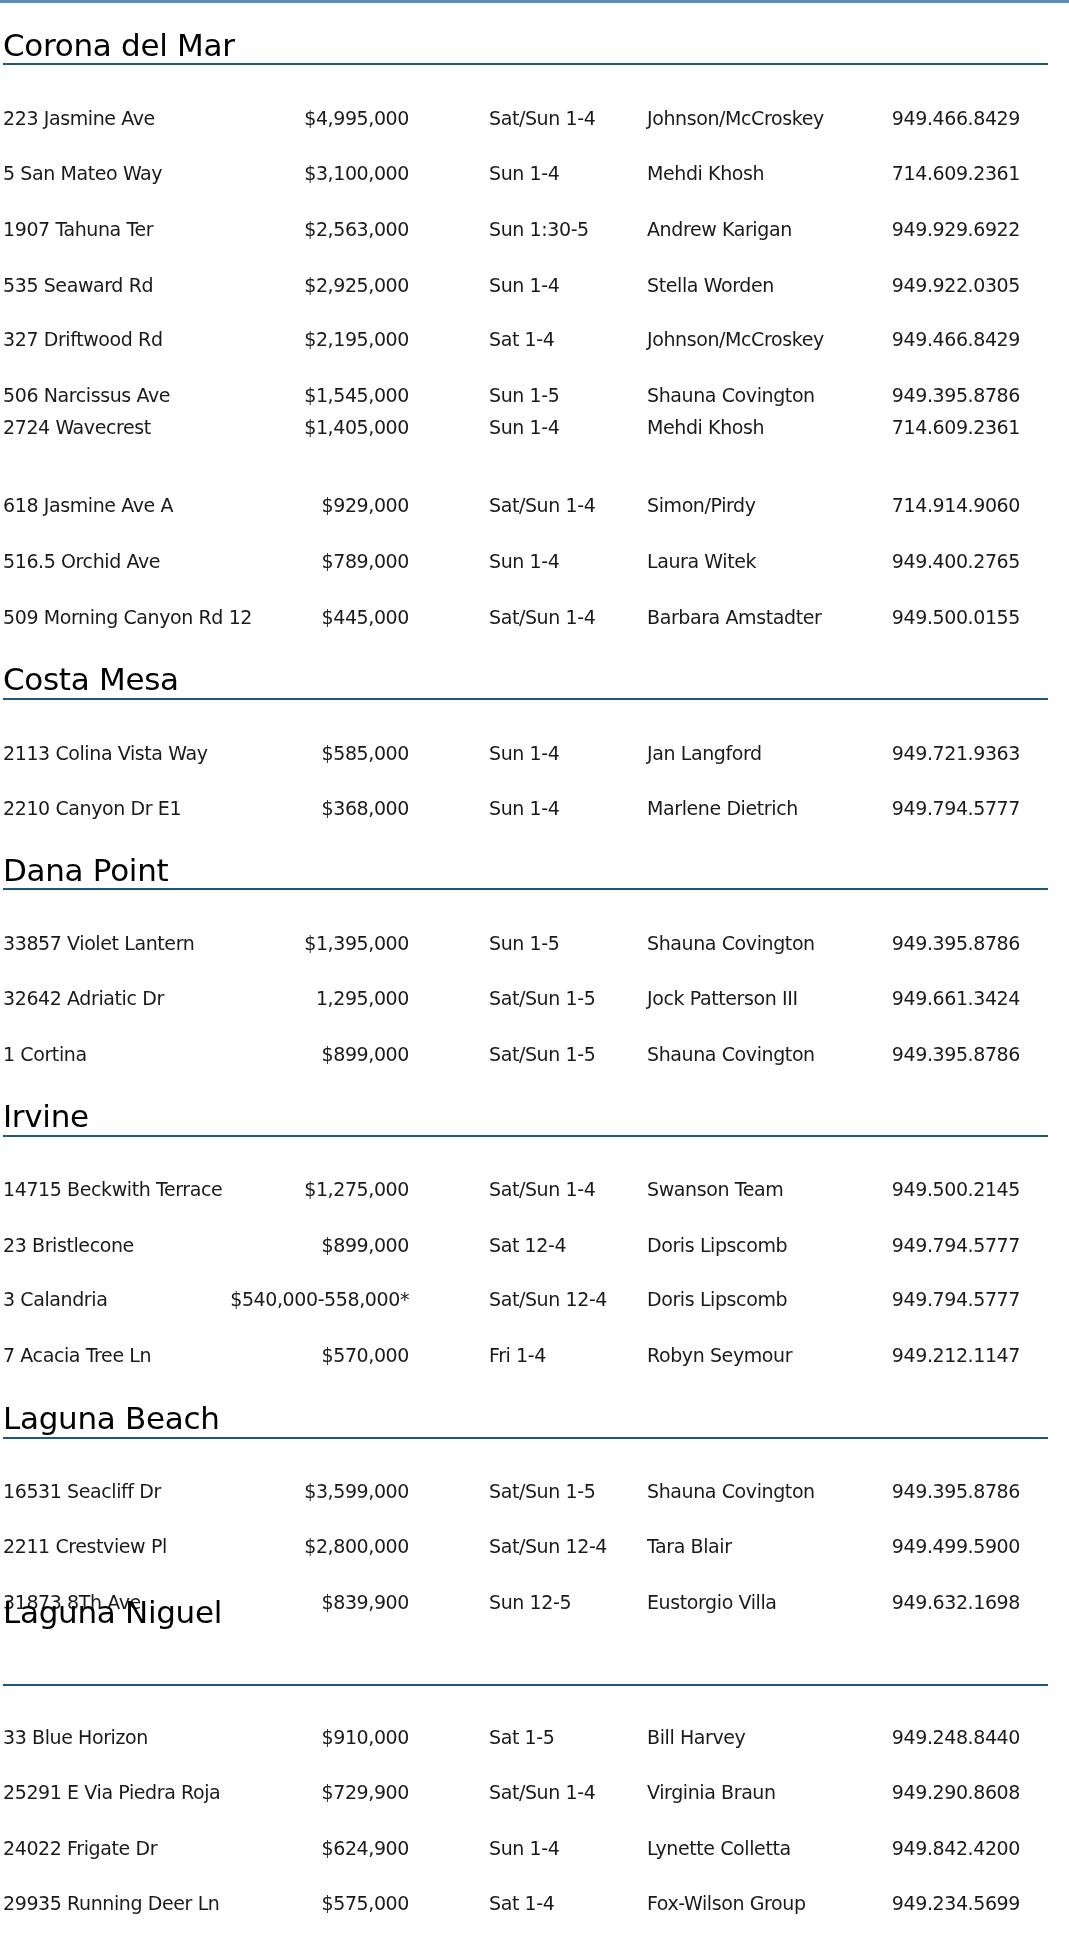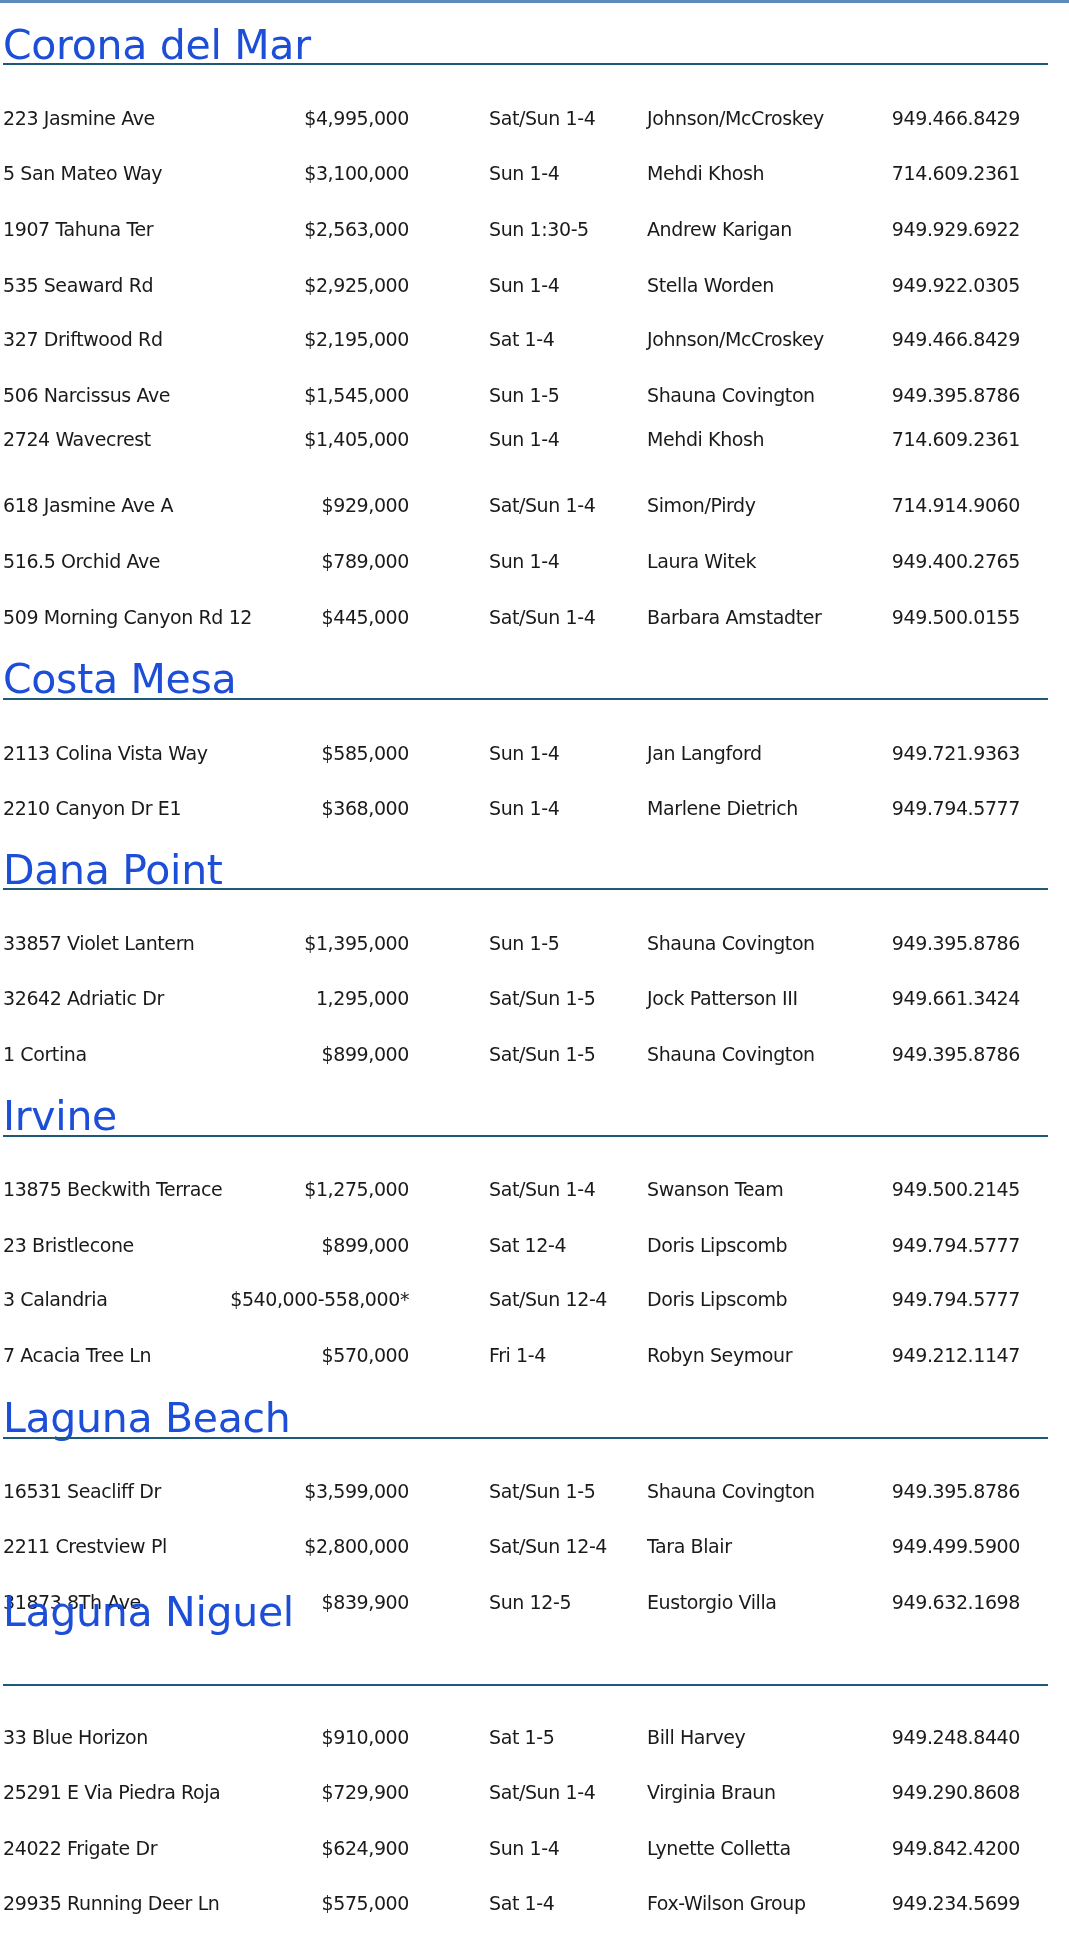--- a/index.html
+++ b/index.html
@@ -1,20 +1,20 @@
 <!DOCTYPE html>
 <html><head>
 <meta charset="utf-8">
 <style>
   html, body { margin: 0; padding: 0; background: #ffffff; }
   body { width: 1069px; height: 1942px; position: relative; overflow: hidden;
          font-family: "DejaVu Sans", sans-serif; color: #1a1a1a; }
   .top-bar { position: absolute; left: 0; top: 0; width: 1069px; height: 3px; background: #5b8db8; }
-  .heading { position: absolute; left: 3px; font-size: 41px; line-height: 40px; height: 40px;
-             color: #1d4ed8; letter-spacing: -0.3px; white-space: nowrap; }
+  .heading { position: absolute; left: 3px; font-size: 31px; line-height: 40px; height: 40px;
+             color: #000000; letter-spacing: -0.3px; white-space: nowrap; }
   .rule { position: absolute; left: 3px; width: 1045px; height: 2px; background: #1d5a79; }
   .row { position: absolute; left: 0; width: 1041px; height: 30px; font-size: 19px; line-height: 30px; }
   .row span { position: absolute; top: 0; white-space: nowrap; letter-spacing: -0.4px; }
   .c-addr { left: 3px; }
   .c-price { right: 632px; text-align: left; }
   .c-time { left: 477px; margin-left: 12px; }
   .c-agent { left: 647px; }
   .c-phone { right: 21px; text-align: left; }
 </style>
 </head>
@@ -59,21 +59,21 @@
     <span class="c-agent">Johnson/McCroskey</span>
     <span class="c-phone">949.466.8429</span>
   </div>
 <div class="row" style="top:380px">
     <span class="c-addr">506 Narcissus Ave</span>
     <span class="c-price">$1,545,000</span>
     <span class="c-time">Sun 1-5</span>
     <span class="c-agent">Shauna Covington</span>
     <span class="c-phone">949.395.8786</span>
   </div>
-<div class="row" style="top:424px">
+<div class="row" style="top:412px">
     <span class="c-addr">2724 Wavecrest</span>
     <span class="c-price">$1,405,000</span>
     <span class="c-time">Sun 1-4</span>
     <span class="c-agent">Mehdi Khosh</span>
     <span class="c-phone">714.609.2361</span>
   </div>
 <div class="row" style="top:490px">
     <span class="c-addr">618 Jasmine Ave A</span>
     <span class="c-price">$929,000</span>
     <span class="c-time">Sat/Sun 1-4</span>
@@ -132,21 +132,21 @@
     <span class="c-addr">1 Cortina</span>
     <span class="c-price">$899,000</span>
     <span class="c-time">Sat/Sun 1-5</span>
     <span class="c-agent">Shauna Covington</span>
     <span class="c-phone">949.395.8786</span>
   </div>
 
 <div class="heading" style="top:1096px">Irvine</div>
 <div class="rule" style="top:1135px"></div>
 <div class="row" style="top:1174px">
-    <span class="c-addr">13875 Beckwith Terrace</span>
+    <span class="c-addr">14715 Beckwith Terrace</span>
     <span class="c-price">$1,275,000</span>
     <span class="c-time">Sat/Sun 1-4</span>
     <span class="c-agent">Swanson Team</span>
     <span class="c-phone">949.500.2145</span>
   </div>
 <div class="row" style="top:1230px">
     <span class="c-addr">23 Bristlecone</span>
     <span class="c-price">$899,000</span>
     <span class="c-time">Sat 12-4</span>
     <span class="c-agent">Doris Lipscomb</span>

